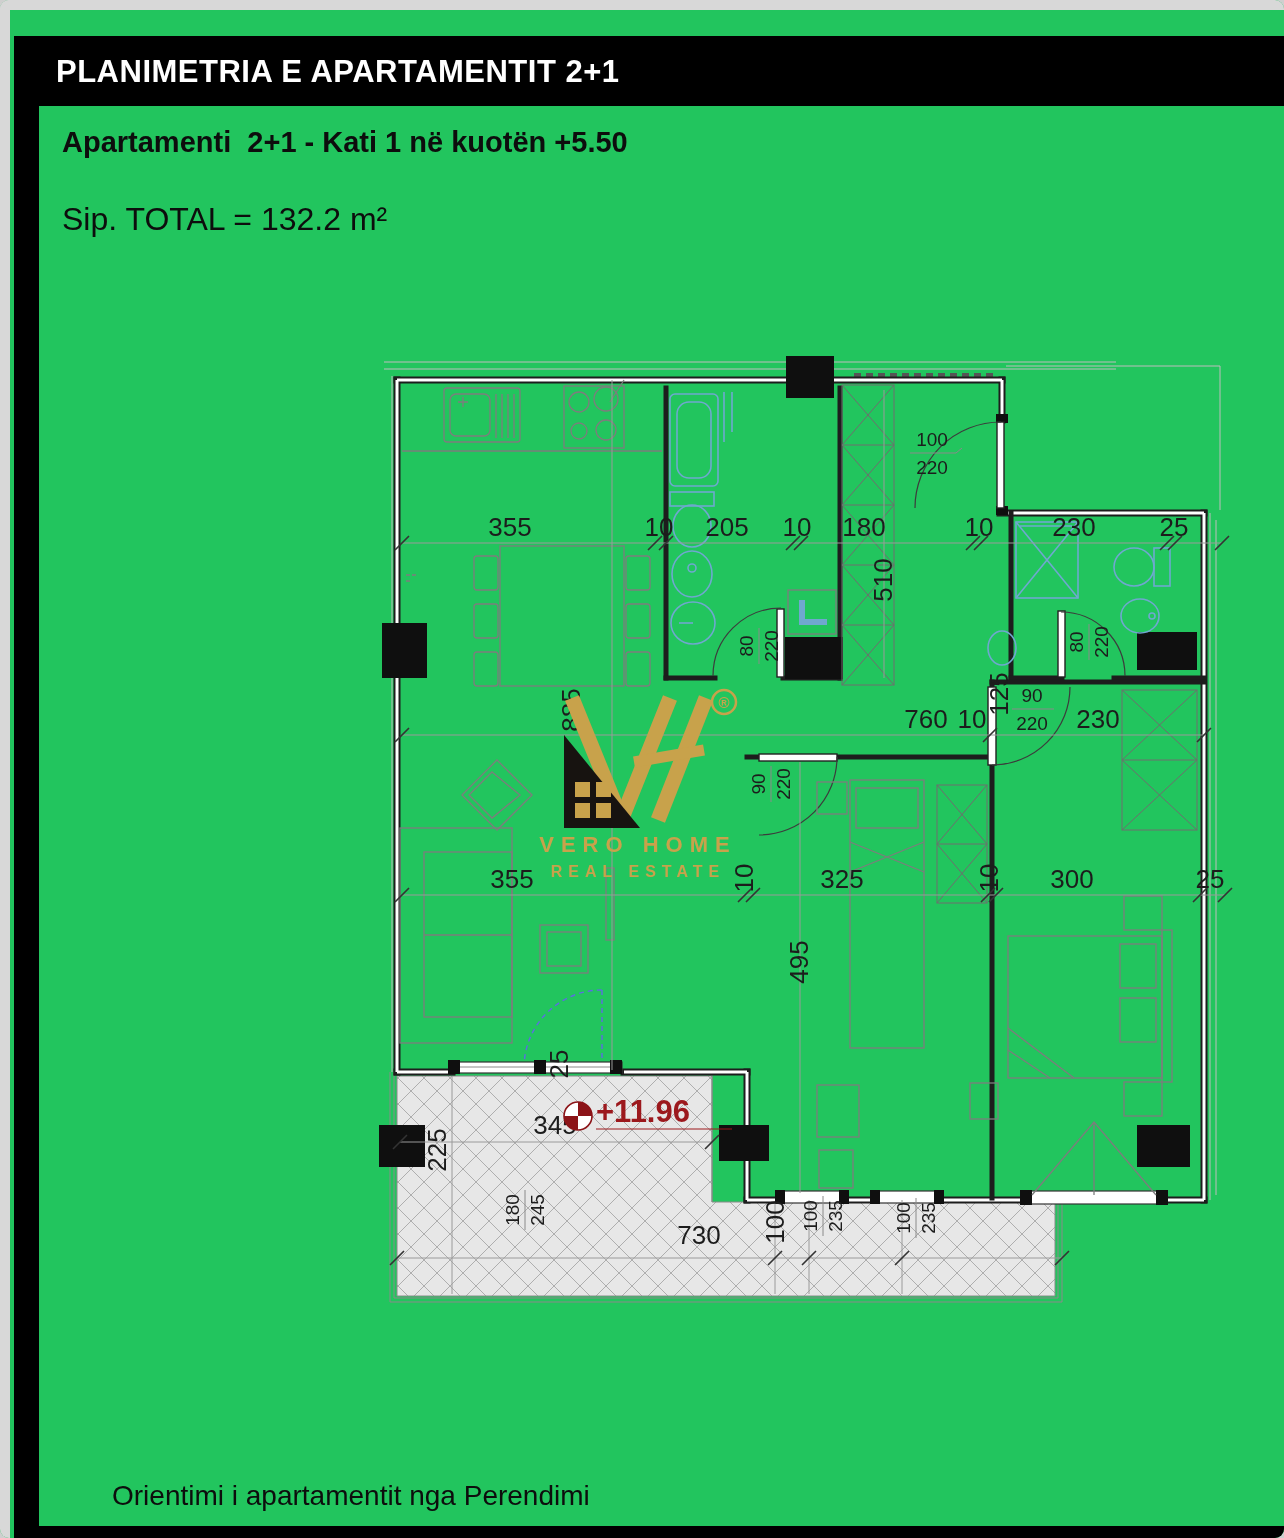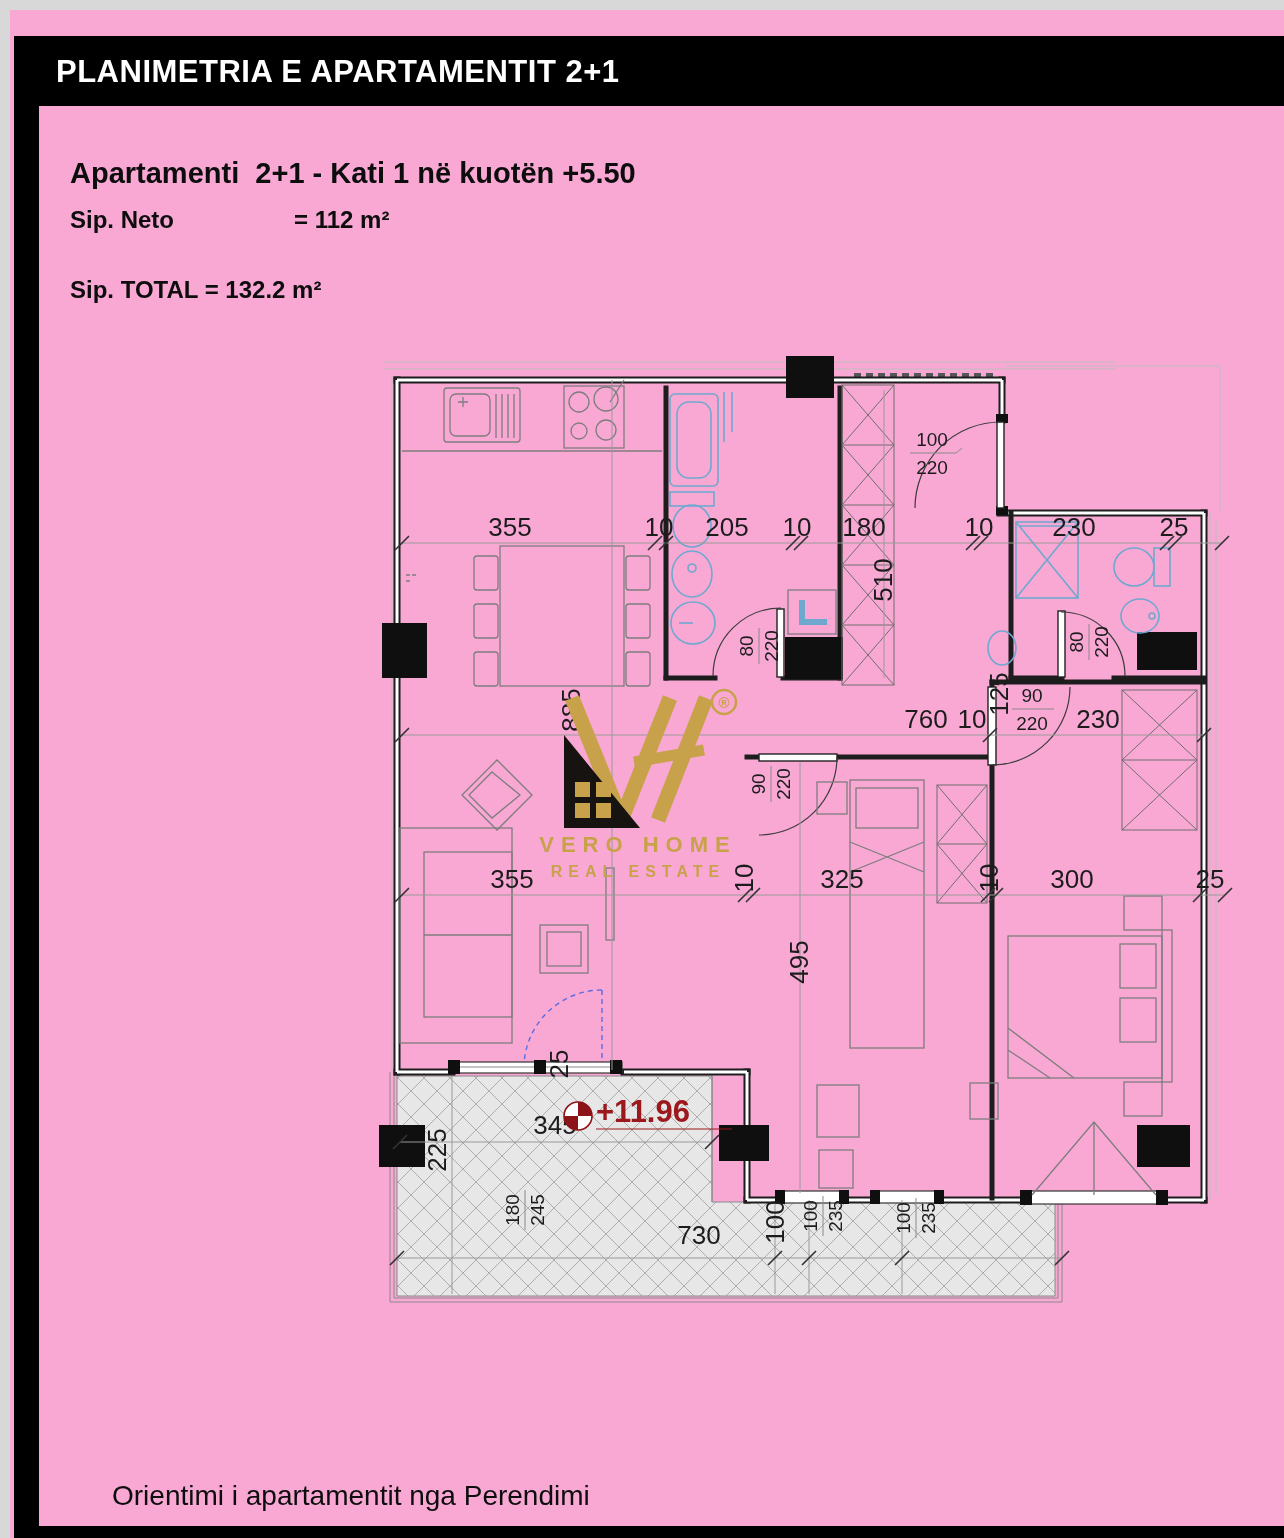--- a/index.html
+++ b/index.html
@@ -1,29 +1,29 @@
 <!DOCTYPE html>
 <html><head>
 <meta charset="utf-8">
 <style>
   html,body{margin:0;padding:0;background:#cfcfcf;}
-  .page{position:relative;width:1284px;height:1538px;background:#f9a8d4;overflow:hidden;
-        font-family:"Liberation Sans", sans-serif;}
+  .page{position:relative;width:1284px;height:1538px;background:#22c55e;overflow:hidden;
+        font-family:"Liberation Sans", sans-serif;border-radius:9px;}
   .edge-top{position:absolute;left:0;top:0;width:1284px;height:10px;background:#d8d8d8;}
   .edge-left{position:absolute;left:0;top:0;width:10px;height:1538px;background:#d8d8d8;}
   .hdr-bar{position:absolute;left:14px;top:36px;width:1270px;height:70px;background:#000;}
   .hdr-title{position:absolute;left:42px;top:18px;color:#fff;font-size:31px;font-weight:bold;
              letter-spacing:.5px;white-space:nowrap;}
   .left-bar{position:absolute;left:14px;top:36px;width:25px;height:1492px;background:#000;}
   .bot-bar{position:absolute;left:14px;top:1526px;width:1270px;height:12px;background:#000;}
-  .info{position:absolute;left:70px;top:126px;color:#0d0d0d;margin-top:31px;}
+  .info{position:absolute;left:62px;top:126px;color:#0d0d0d;}
   .info .t{font-size:29px;font-weight:bold;margin:0 0 16px 0;white-space:pre;}
   .info .r{font-size:24px;font-weight:bold;margin:0 0 9px 0;}
   .info .r .lab{display:inline-block;width:224px;}
-  .info .tot{font-size:24px;font-weight:bold;margin-top:42px;}
+  .info .tot{font-size:32px;font-weight:normal;margin-top:42px;}
   .footer-note{position:absolute;left:112px;top:1480px;font-size:28px;font-weight:normal;color:#0d0d0d;}
   .plan{position:absolute;left:372px;top:350px;}
   
   .wall-o{stroke:#1d1d1d;stroke-width:7;fill:none;stroke-linecap:square;}
   .wall-i{stroke:#ffffff;stroke-width:3;fill:none;stroke-linecap:butt;}
   .part{stroke:#1d1d1d;stroke-width:5;fill:none;stroke-linecap:square;}
   .thin{stroke:#8a8a8a;stroke-width:1;fill:none;}
   .thin2{stroke:#bdbdbd;stroke-width:1;fill:none;}
   .furn{stroke:#7d7d7d;stroke-width:1.3;fill:none;}
   .fix{stroke:#6fa8cf;stroke-width:1.6;fill:none;}
@@ -46,23 +46,20 @@
   <div class="edge-top"></div>
   <div class="edge-left"></div>
 
   <div class="hdr-bar">
     <div class="hdr-title">PLANIMETRIA E APARTAMENTIT 2+1</div>
   </div>
   <div class="left-bar"></div>
 
   <div class="info">
     <p class="t">Apartamenti  2+1 - Kati 1 në kuotën +5.50</p>
-    <p class="r">
-      <span class="lab">Sip. Neto</span><span>= 112 m²</span>
-    </p>
     <p class="tot">Sip. TOTAL = 132.2 m²</p>
   </div>
 
   <svg class="plan" width="880" height="960" viewBox="0 0 880 960">
     <defs>
       <pattern id="bal" width="26" height="26" patternUnits="userSpaceOnUse">
         <rect width="26" height="26" fill="#e7e7e7"></rect>
         <path d="M0,26 L26,0 M0,0 L26,26" stroke="#aeaeae" stroke-width="1"></path>
       </pattern>
       <g id="wallpaths">

